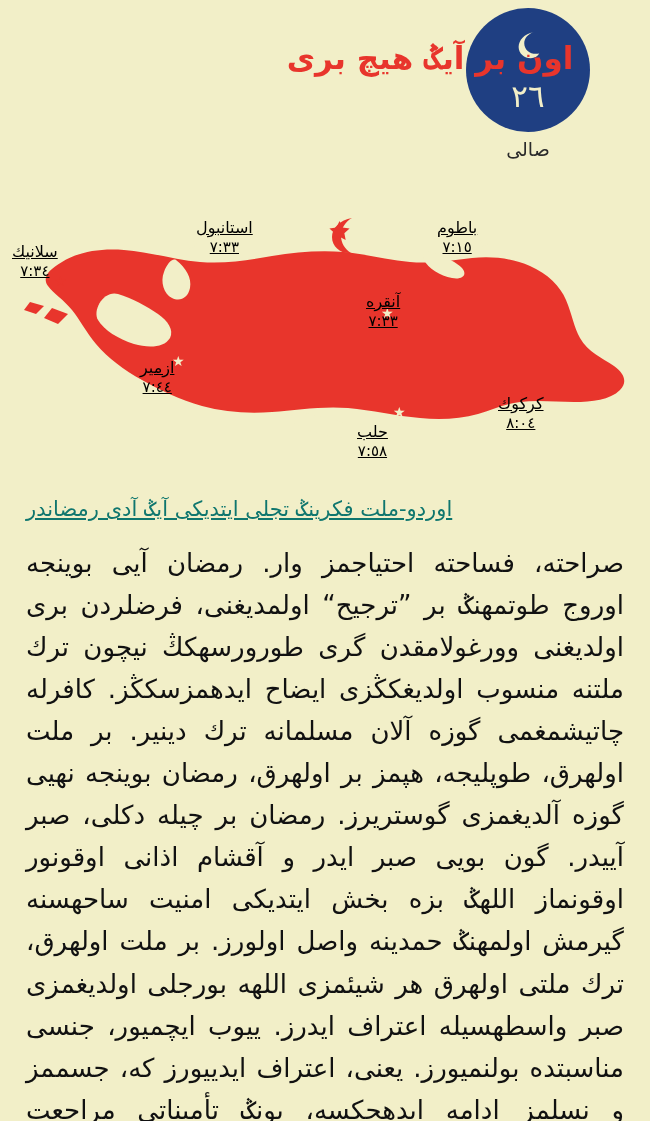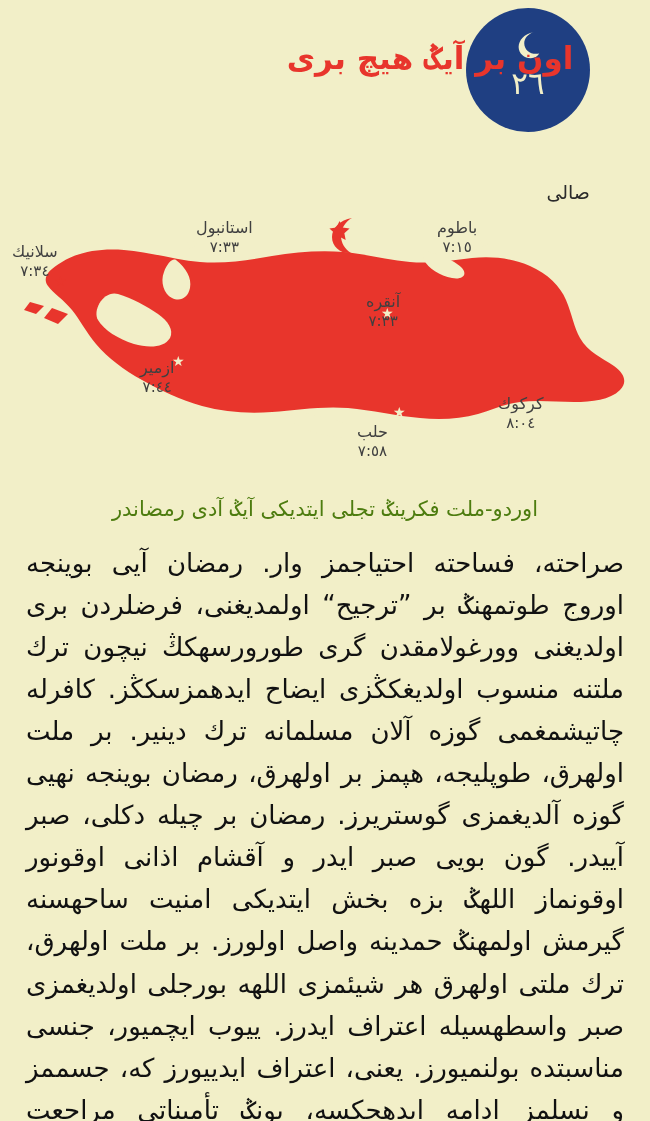--- a/index.html
+++ b/index.html
@@ -42,36 +42,36 @@
   .moon {
     position: absolute;
     top: 22px;
     left: 50%;
     transform: translateX(-50%);
     width: 30px;
     height: 30px;
   }
   .day-number {
     position: absolute;
-    bottom: 31px;
+    bottom: 18px;
     left: 0;
     right: 0;
     text-align: center;
     font-size: 31px;
     font-family: "DejaVu Sans", sans-serif;
     letter-spacing: 1px;
   }
   .year-label {
     position: absolute;
     top: 138px;
     left: 466px;
     width: 124px;
+    text-align: center;
     font-size: 19px;
     color: #2b2b2b;
-    margin-top: 43px;
   }
   .title-main {
     position: absolute;
     top: 40px;
     right: 0;
     width: 440px;
     text-align: center;
     font-size: 31px;
     color: #e8352c;
     font-weight: bold;
@@ -94,24 +94,25 @@
     height: 300px;
   }
   .map-wrap svg {
     position: absolute;
     top: 0;
     right: 0;
   }
   .city {
     position: absolute;
     text-align: center;
-    color: #404040;
+    color: #000000;
     line-height: 1.25;
     font-size: 15px;
     white-space: nowrap;
+    text-decoration: underline;
   }
   .city .nm {
     display: block;
     font-size: 16px;
   }
   .city .tm {
     display: block;
     font-size: 15px;
   }
   .star {
@@ -123,23 +124,24 @@
 
   
   .article {
     padding: 4px 26px 10px 26px;
     box-sizing: border-box;
   }
   .article h2 {
     margin: 0 0 16px 0;
     font-size: 21px;
     font-weight: normal;
-    color: #4d7c0f;
-    text-align: center;
+    color: #0f766e;
+    text-align: left;
     line-height: 1.5;
+    text-decoration: underline;
   }
   .article p {
     margin: 0;
     font-size: 26px;
     line-height: 1.62;
     color: #111;
     text-align: justify;
     text-align-last: center;
   }
 </style>

